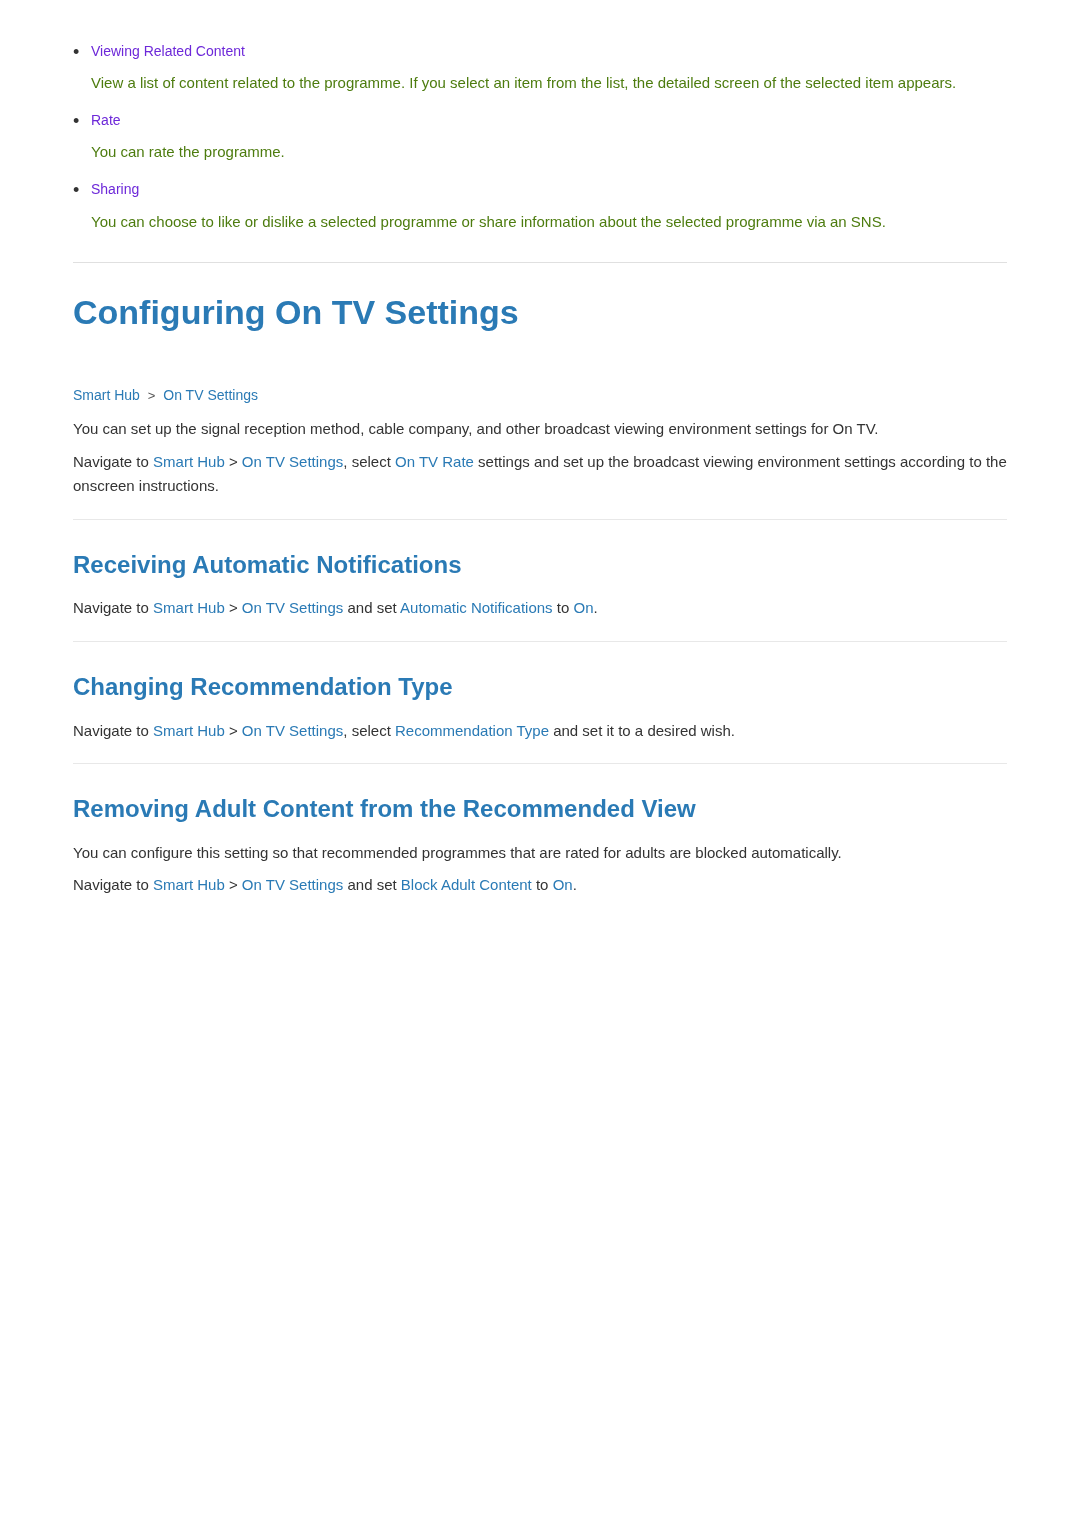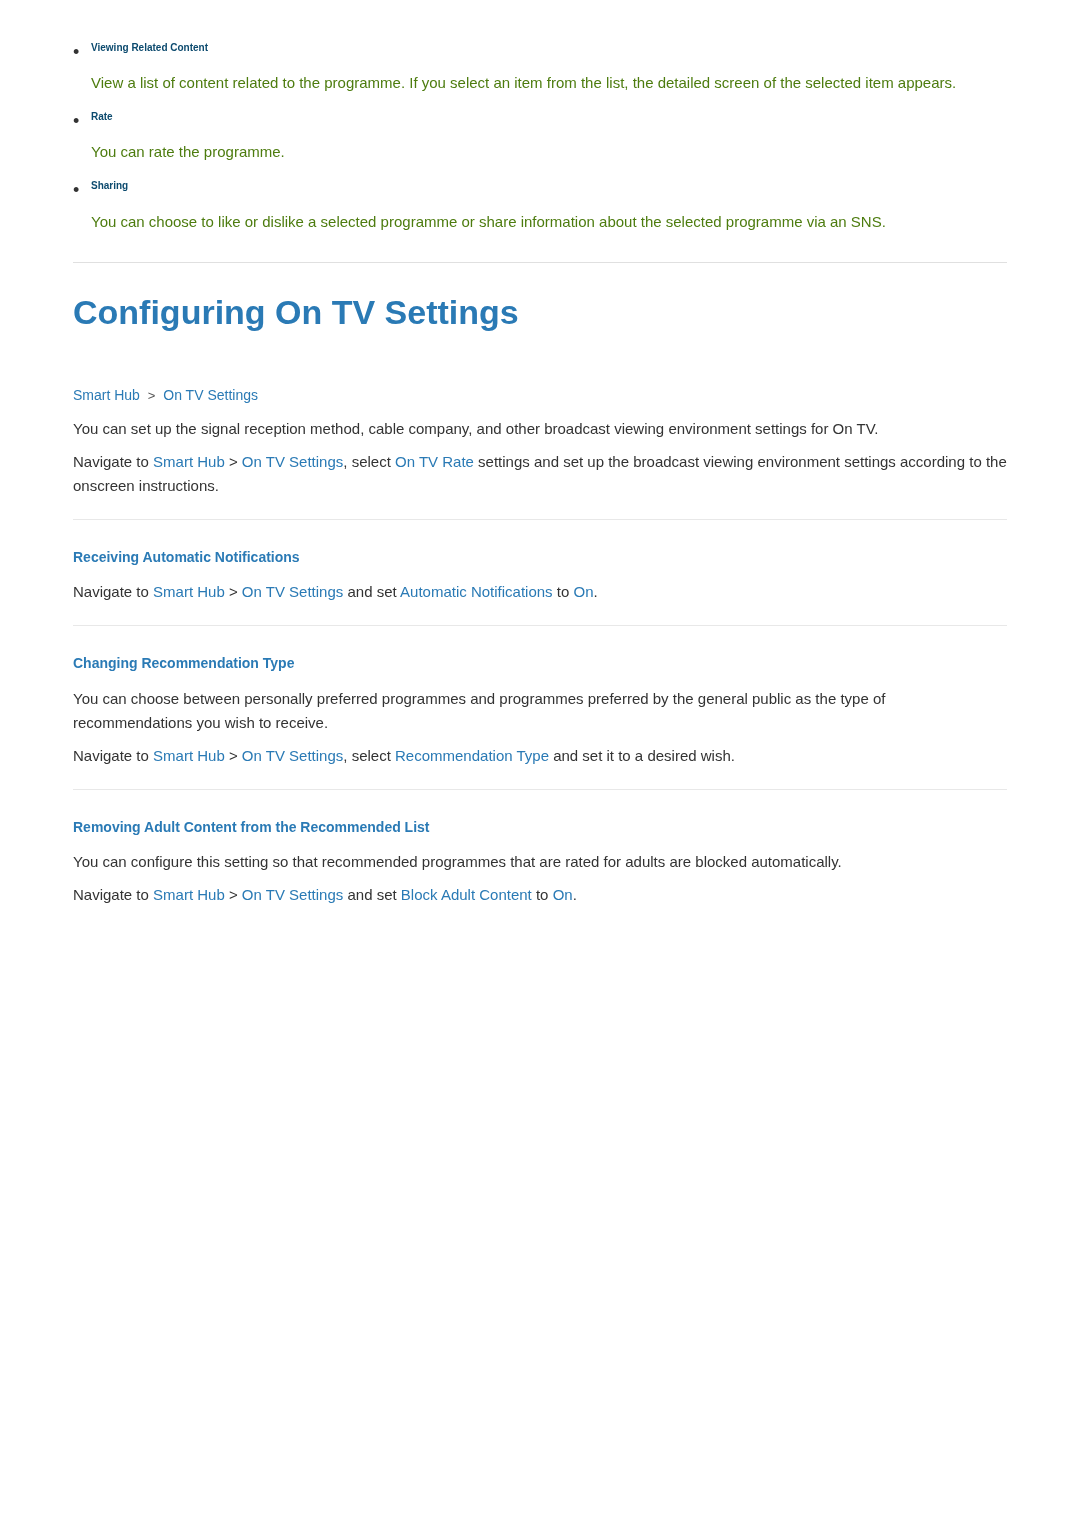--- a/index.html
+++ b/index.html
@@ -29,23 +29,23 @@
     }
 
     .bullet-dot {
       min-width: 18px;
       font-size: 18px;
       line-height: 1.4;
       color: #333;
     }
 
     .bullet-label {
-      font-weight: bold;
-      font-size: 10px;
-      color: #0c4a6e;
+      font-weight: normal;
+      font-size: 14px;
+      color: #6d28d9;
     }
 
     .bullet-desc {
       margin-left: 18px;
       margin-bottom: 14px;
       color: #4d7c0f;
       font-size: 15px;
     }
 
     .section-divider {
@@ -79,21 +79,21 @@
     }
 
     .section-body {
       font-size: 15px;
       color: #333;
       margin-bottom: 8px;
       line-height: 1.65;
     }
 
     .subsection-title {
-      font-size: 14px;
+      font-size: 24px;
       font-weight: bold;
       color: #2a7ab5;
       margin-bottom: 12px;
       margin-top: 6px;
     }
 
     .inline-link {
       color: #2a7ab5;
       text-decoration: none;
     }
@@ -152,25 +152,24 @@
 
 <div class="subsection-wrapper">
   <h2 class="subsection-title">Receiving Automatic Notifications</h2>
   <p class="section-body">
     <span>Navigate to </span><a class="inline-link" href="#">Smart Hub</a><span> &gt; </span><a class="inline-link" href="#">On TV Settings</a><span> and set </span><a class="inline-link" href="#">Automatic Notifications</a><span> to </span><a class="inline-link" href="#">On</a><span>.</span>
   </p>
 </div>
 
 <div class="subsection-wrapper">
   <h2 class="subsection-title">Changing Recommendation Type</h2>
-  <p class="section-body">You can choose between personally preferred programmes and programmes preferred by the general public as the type of recommendations you wish to receive.</p>
   <p class="section-body">
     <span>Navigate to </span><a class="inline-link" href="#">Smart Hub</a><span> &gt; </span><a class="inline-link" href="#">On TV Settings</a><span>, select </span><a class="inline-link" href="#">Recommendation Type</a><span> and set it to a desired wish.</span>
   </p>
 </div>
 
 <div class="subsection-wrapper">
-  <h2 class="subsection-title">Removing Adult Content from the Recommended List</h2>
+  <h2 class="subsection-title">Removing Adult Content from the Recommended View</h2>
   <p class="section-body">You can configure this setting so that recommended programmes that are rated for adults are blocked automatically.</p>
   <p class="section-body">
     <span>Navigate to </span><a class="inline-link" href="#">Smart Hub</a><span> &gt; </span><a class="inline-link" href="#">On TV Settings</a><span> and set </span><a class="inline-link" href="#">Block Adult Content</a><span> to </span><a class="inline-link" href="#">On</a><span>.</span>
   </p>
 </div>
 
 </body></html>

